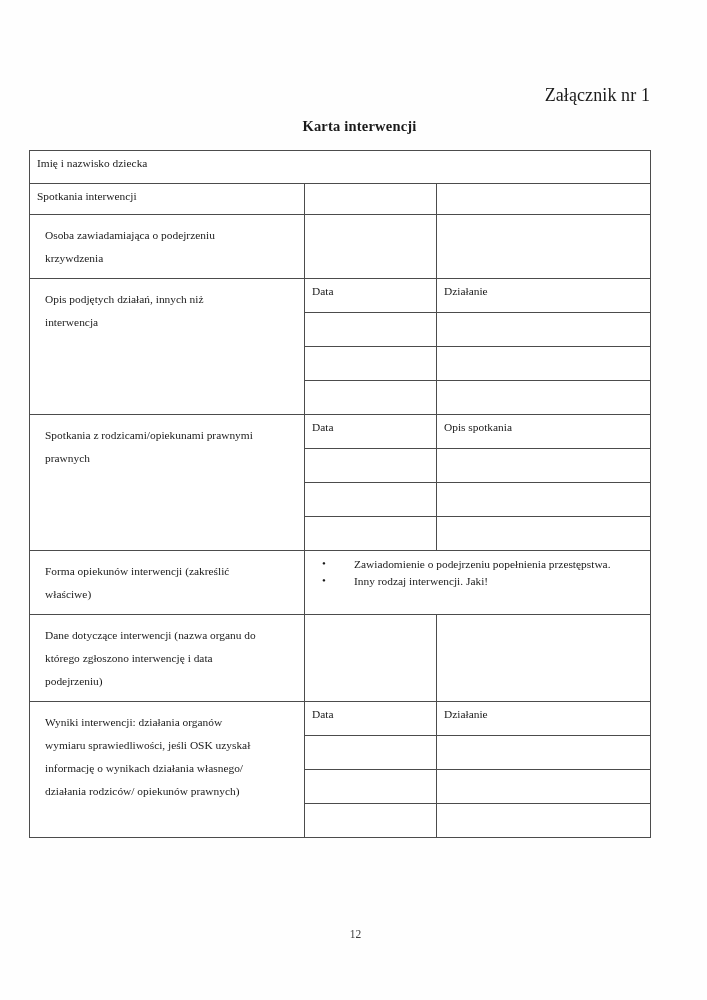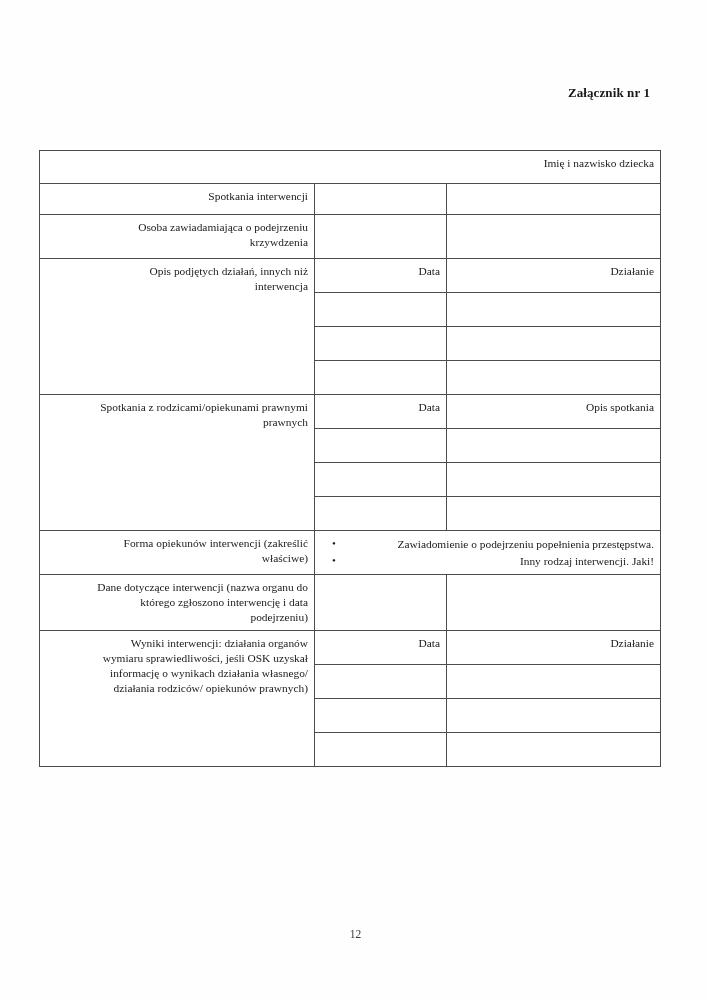--- a/index.html
+++ b/index.html
@@ -20,68 +20,67 @@
     position: absolute;
     inset: 0;
     background: #fefefe;
   }
 
   
   .attachment-label {
     position: absolute;
     top: 85px;
     right: 57px;
-    font-size: 13px;
-    font-weight: bold;
+    font-size: 18px;
+    font-weight: normal;
     letter-spacing: 0.1px;
     white-space: nowrap;
   }
 
   .doc-title {
     position: absolute;
     top: 118px;
     left: 0;
     width: 707px;
     text-align: center;
     font-size: 14.5px;
     font-weight: bold;
     letter-spacing: 0.2px;
   }
   .doc-title-inner { padding-left: 12px; }
 
   
   .form-table {
     position: absolute;
-    left: 39px;
+    left: 29px;
     top: 150px;
     width: 621px;
     border-collapse: collapse;
     table-layout: fixed;
     font-size: 11.4px;
     line-height: 1.32;
-    text-align: right;
   }
   .form-table td {
     border: 1px solid #4c4c4c;
     padding: 5px 6px 4px 7px;
     vertical-align: top;
     background: #ffffff;
   }
   .col-label { width: 275px; }
   .col-date  { width: 132px; }
   .col-act   { width: 214px; }
 
   .h-full  { height: 33px; }
   .h-std   { height: 31px; }
   .h-tall  { height: 44px; }
   .h-sub   { height: 34px; }
   .h-dane  { height: 48px; }
 
   .label-cell { white-space: normal; }
-  .label-cell p { margin: 0; }
+  .label-cell p { margin: 8px; }
 
   .sub-empty { padding: 0; }
 
   
   .bullets {
     margin: 0;
     padding: 0;
     list-style: none;
   }
   .bullets li {
@@ -110,20 +109,23 @@
   }
   .page-number-inner { padding-left: 4px; }
 </style>
 </head>
 <body>
 
 <div class="page">
 
   <div class="attachment-label">Załącznik nr 1</div>
 
+  <div class="doc-title">
+    <span class="doc-title-inner">Karta interwencji</span>
+  </div>
 
   <table class="form-table">
     <colgroup>
       <col class="col-label">
         <col class="col-date">
         <col class="col-act">
     </colgroup>
     <tbody>
 
       <tr class="h-full">

